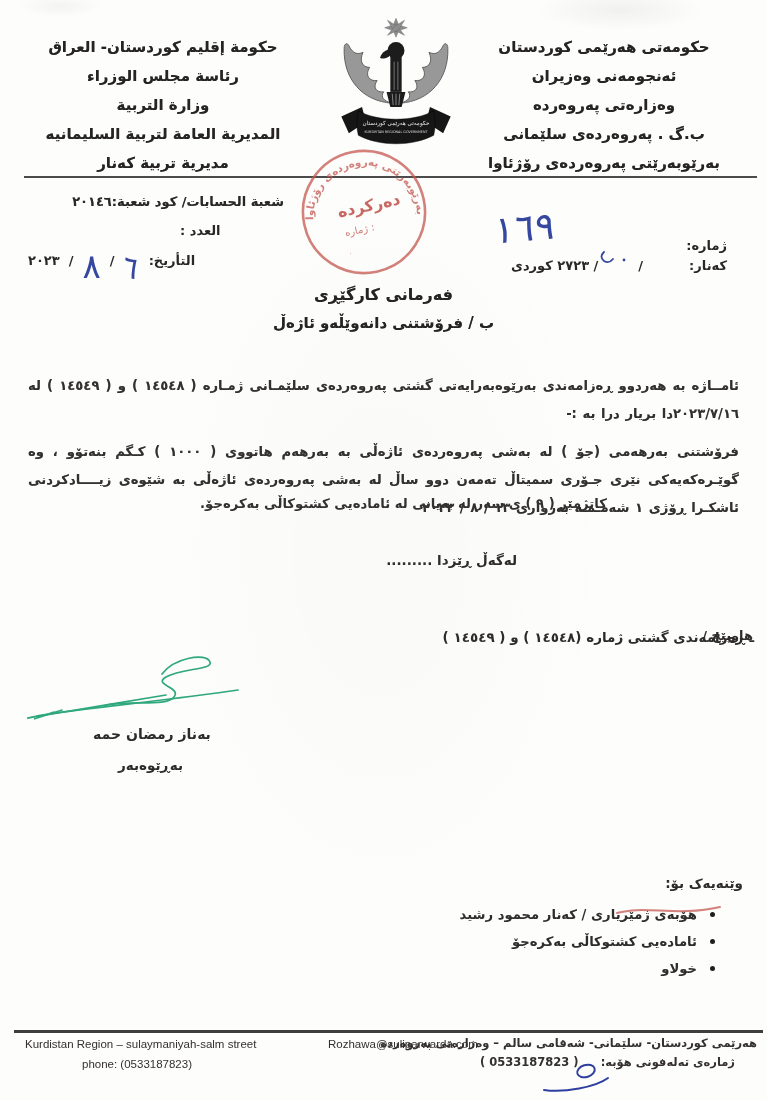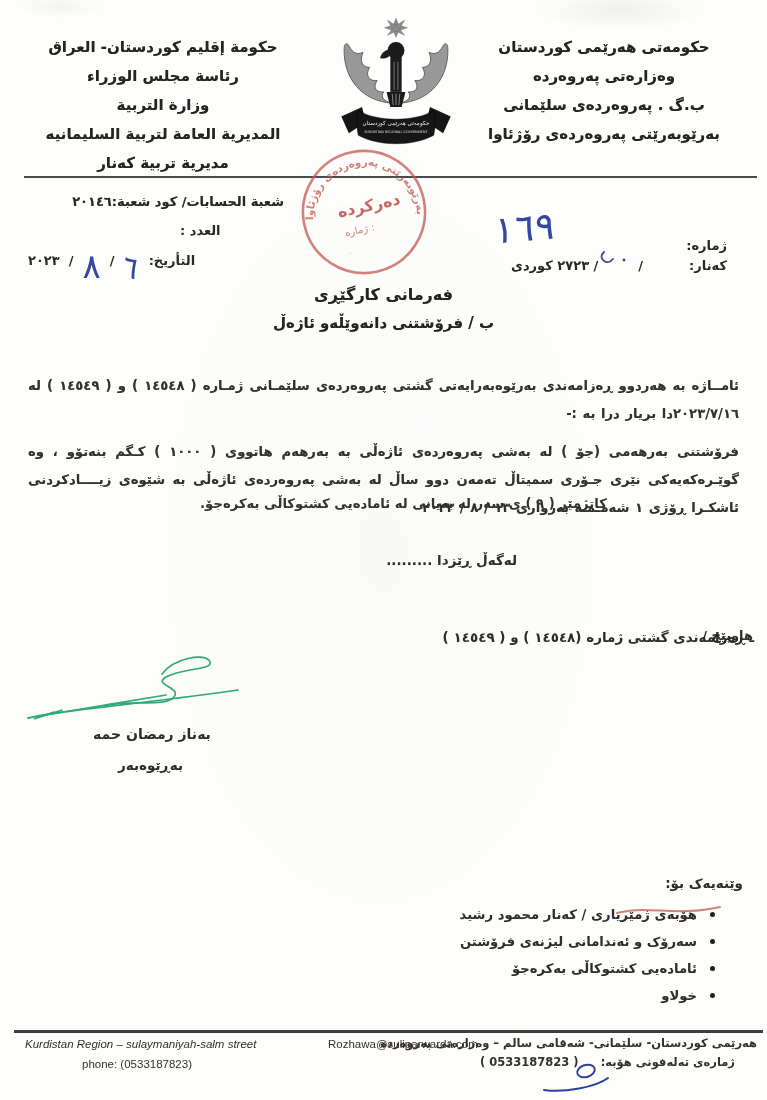--- a/index.html
+++ b/index.html
@@ -56,20 +56,21 @@
   <div class="hdr-block hdr-left rtl">
     <div>حكومة إقليم كوردستان- العراق</div>
     <div>رئاسة مجلس الوزراء</div>
     <div>وزارة التربية</div>
     <div>المديرية العامة لتربية السليمانيه</div>
     <div>مديرية تربية کەنار</div>
   </div>
 
   <div class="hdr-block hdr-right rtl">
     <div>حکومەتی هەرێمی کوردستان</div>
+    <div>ئەنجومەنی وەزیران</div>
     <div>وەزارەتی پەروەردە</div>
     <div>ب.گ . پەروەردەی سلێمانی</div>
     <div>بەرێوبەرێتی پەروەردەی رۆژئاوا</div>
   </div>
 
   <svg class="emblem" viewBox="0 0 140 156">
 
     <g fill="#8d8d8d" stroke="#6e6e6e" stroke-width="0.5">
       <polygon points="70,2 74,12 70,22 66,12"></polygon>
       <polygon points="58,12 70,8 82,12 70,16"></polygon>
@@ -164,37 +165,33 @@
   <div class="sig-role rtl">بەڕێوەبەر</div>
 
   <div class="copies-label">وێنەیەک بۆ:</div>
   <div class="copies-list">
     <div class="copy-row">
       <span class="bullet"></span>
       <span>هۆبەی ژمێریاری / کەنار محمود رشید</span>
     </div>
     <div class="copy-row">
       <span class="bullet"></span>
-      <span>سەرۆک و ئەندامانی لیژنەی فرۆشتن</span>
-    </div>
-    <div class="copy-row">
-      <span class="bullet"></span>
       <span>ئامادەیی کشتوکاڵی بەکرەجۆ</span>
     </div>
     <div class="copy-row">
       <span class="bullet"></span>
       <span>خولاو</span>
     </div>
   </div>
   <svg class="red-swoosh" viewBox="0 0 108 16">
     <path d="M2,11 C30,3 62,15 105,5" fill="none" stroke="#c4574f" stroke-width="2" stroke-linecap="round" opacity="0.75"></path>
   </svg>
 
   <div class="footer-line"></div>
-  <div class="ft ft-en" style="left:25px; top:1038px;font-style:italic;">Kurdistan  Region – sulaymaniyah-salm street</div>
+  <div class="ft ft-en" style="left:25px; top:1038px;">Kurdistan  Region – sulaymaniyah-salm street</div>
   <div class="ft ft-en" style="left:82px; top:1058px;">phone: (0533187823)</div>
   <div class="ft ft-en" style="left:328px; top:1038px;">Rozhawa@suliparwarda.com</div>
   <div class="ft ft-right" style="right:10px; top:1036px;">هەرێمی کوردستان- سلێمانی- شەقامی سالم – وەزارەتی پەروەردە</div>
   <div class="ft ft-right ft-phone-row" style="right:10px; top:1055px;">
     <span></span>
     <span>ژمارەی تەلەفونی هۆبە:</span>
     <span>( 0533187823 )</span>
   </div>
   <svg class="blue-mark" viewBox="0 0 80 40">
     <ellipse cx="48" cy="11" rx="9" ry="6" fill="none" stroke="#2f3f9e" stroke-width="2" transform="rotate(-18 48 11)"></ellipse>

